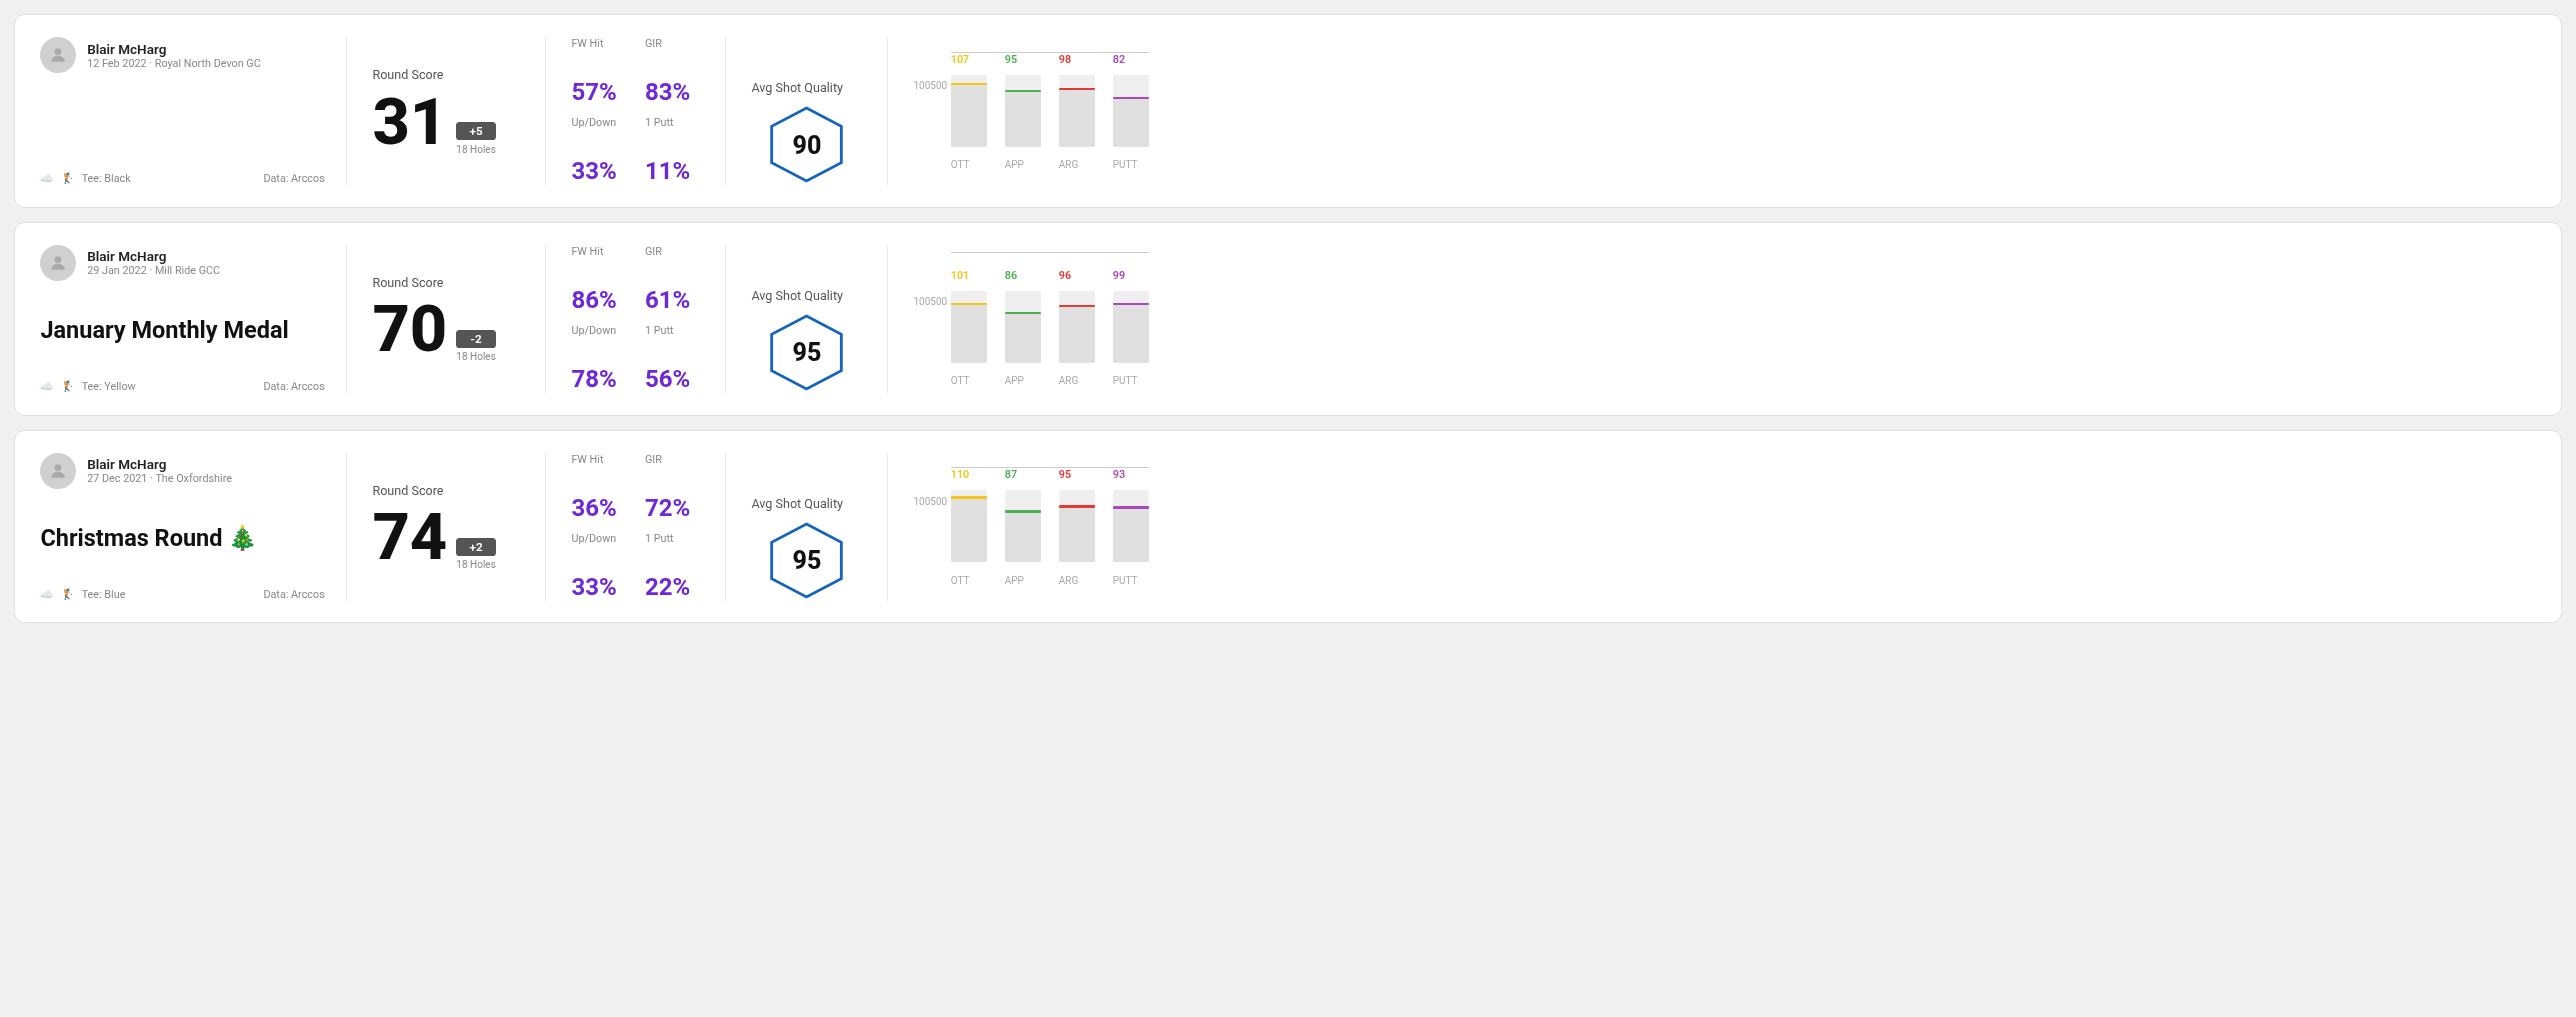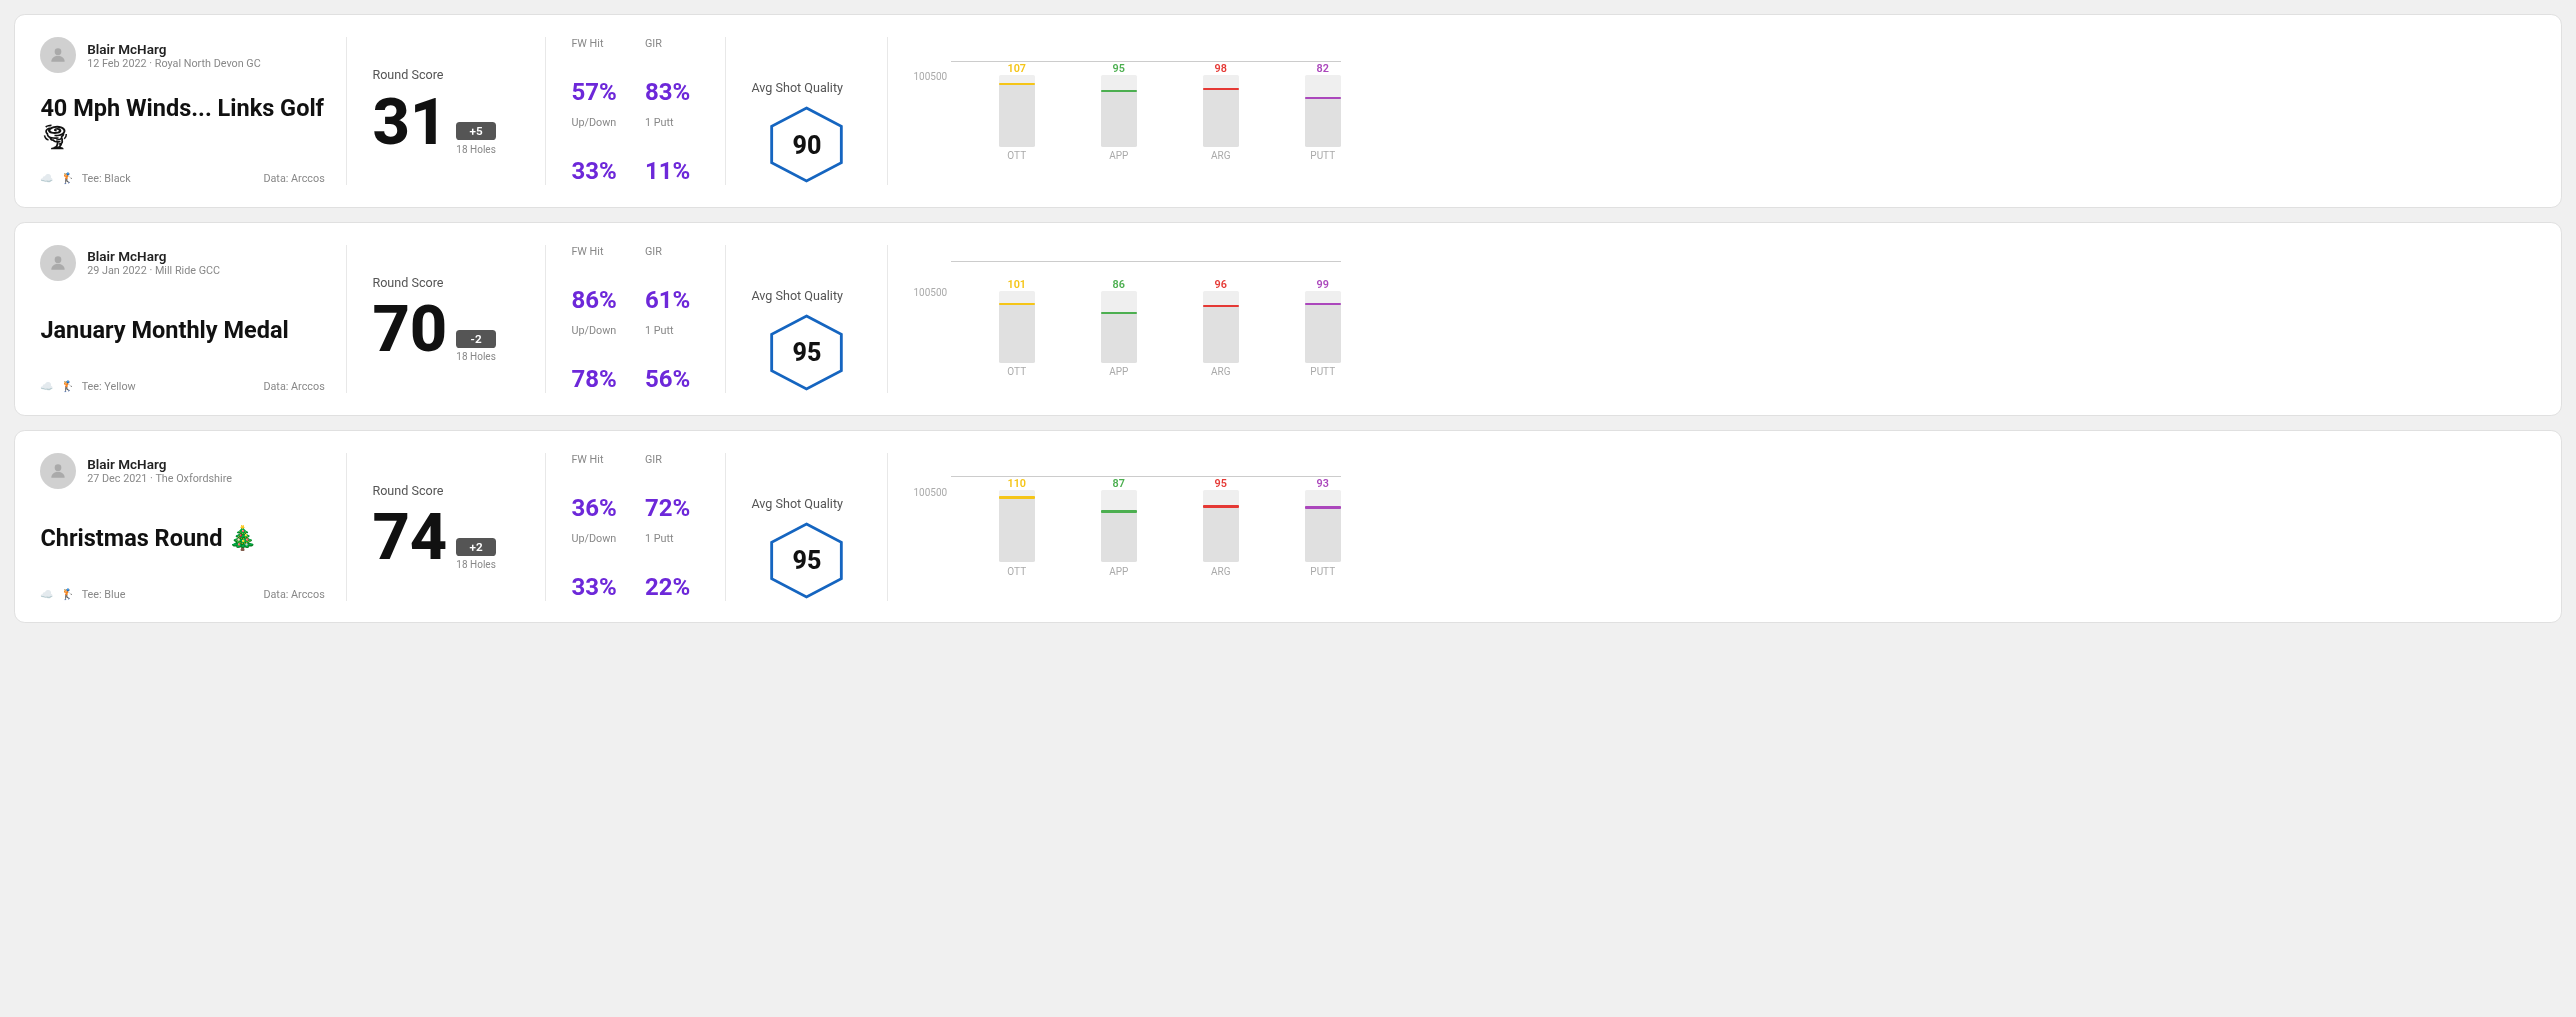--- a/index.html
+++ b/index.html
@@ -195,23 +195,22 @@
       flex-direction: row;
       justify-content: space-between;
       height: 90px;
       font-size: 10px;
       color: #aaa;
       margin-right: 3.6px;
     }
     .bar-group {
       display: flex;
       flex-direction: column;
-      align-items: center;
-      gap: 0;
-      margin-left: 48px;
+      align-items: flex-start;
+      gap: 9px;
     }
     .bar-value {
       font-size: 10.8px;
       font-weight: 600;
     }
     .bar-wrapper {
       width: 36px;
       height: 72px;
       background: #efefef;
       border-radius: 1.8px;
@@ -248,21 +247,20 @@
             <svg width="20" height="20" viewBox="0 0 24 24" fill="#aaa">
               <circle cx="12" cy="8" r="4"></circle>
               <path d="M4 20c0-4 3.6-7 8-7s8 3 8 7"></path>
             </svg>
           </div>
           <div class="user-details">
             <div class="name">Blair McHarg</div>
             <div class="date-course">12 Feb 2022 · Royal North Devon GC</div>
           </div>
         </div>
-        <div class="round-title">40 Mph Winds... Links Golf 🌪</div>
         <div class="bottom-meta">
           <div class="tee-info">
     <span>☁️</span>
     <span>🏌️</span>
     <span>Tee: Black</span>
   </div>
           <span>Data: Arccos</span>
         </div>
       </div>
       <div class="score-section">

